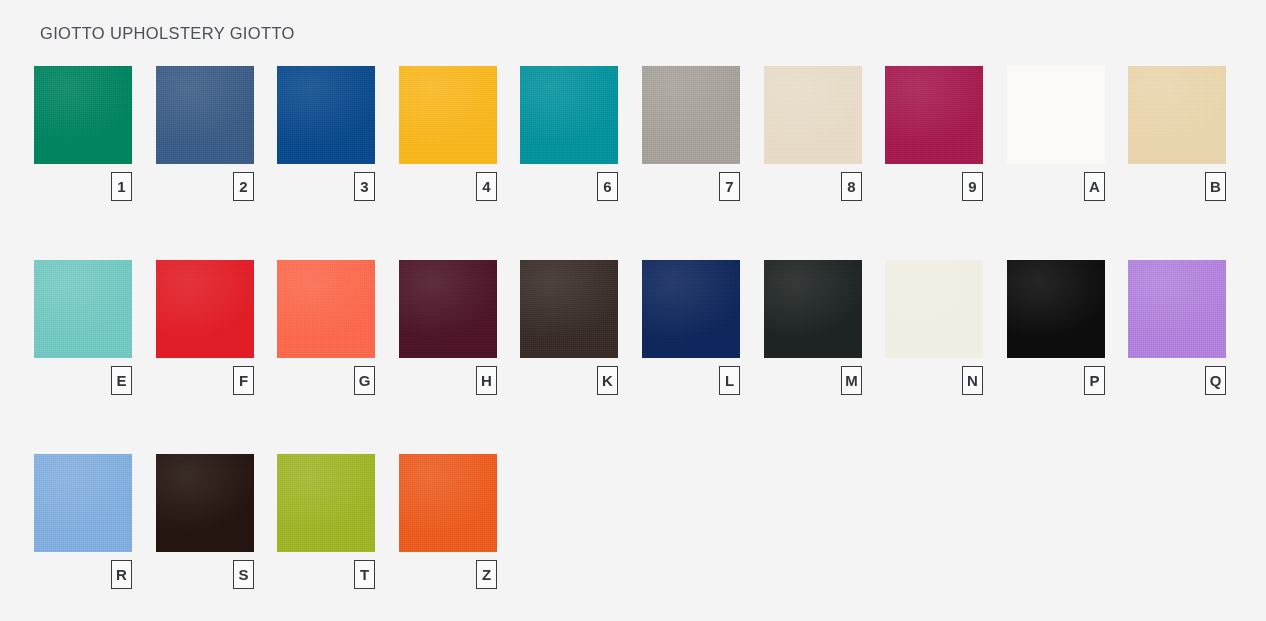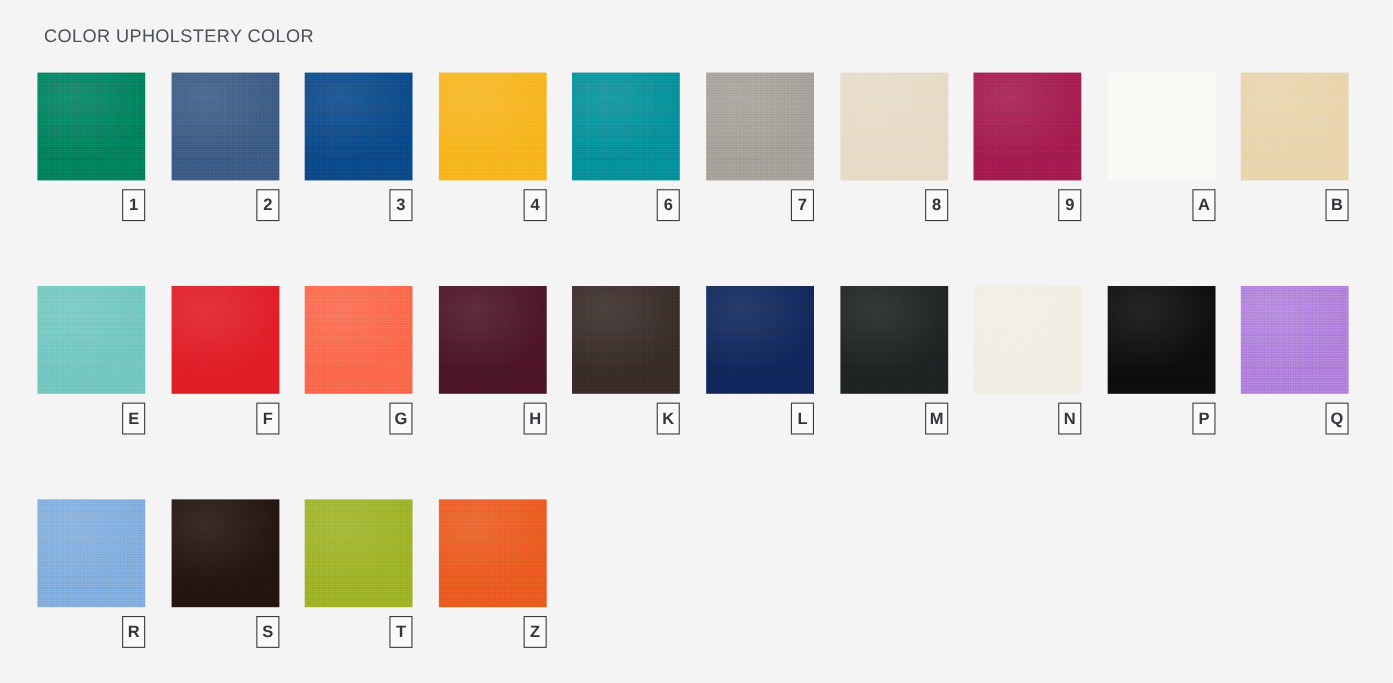--- a/index.html
+++ b/index.html
@@ -72,21 +72,21 @@
     justify-content: center;
     font-size: 15px;
     font-weight: 700;
     color: #31363d;
     line-height: 1;
   }
 </style>
 </head>
 <body>
 
-<h1 id="page-title">COLOR UPHOLSTERY COLOR</h1>
+<h1 id="page-title">GIOTTO UPHOLSTERY GIOTTO</h1>
 
 <div id="swatch-grid">
     <div class="swatch-row">
       <div class="swatch-cell" style="left: 0px;">
         <div class="swatch-chip" style="background: rgb(0, 131, 95);">
           <div class="tex"></div>
           <div class="sheen"></div>
         </div>
         <div class="code-box" style="left: 77px;">1</div>
       </div>

